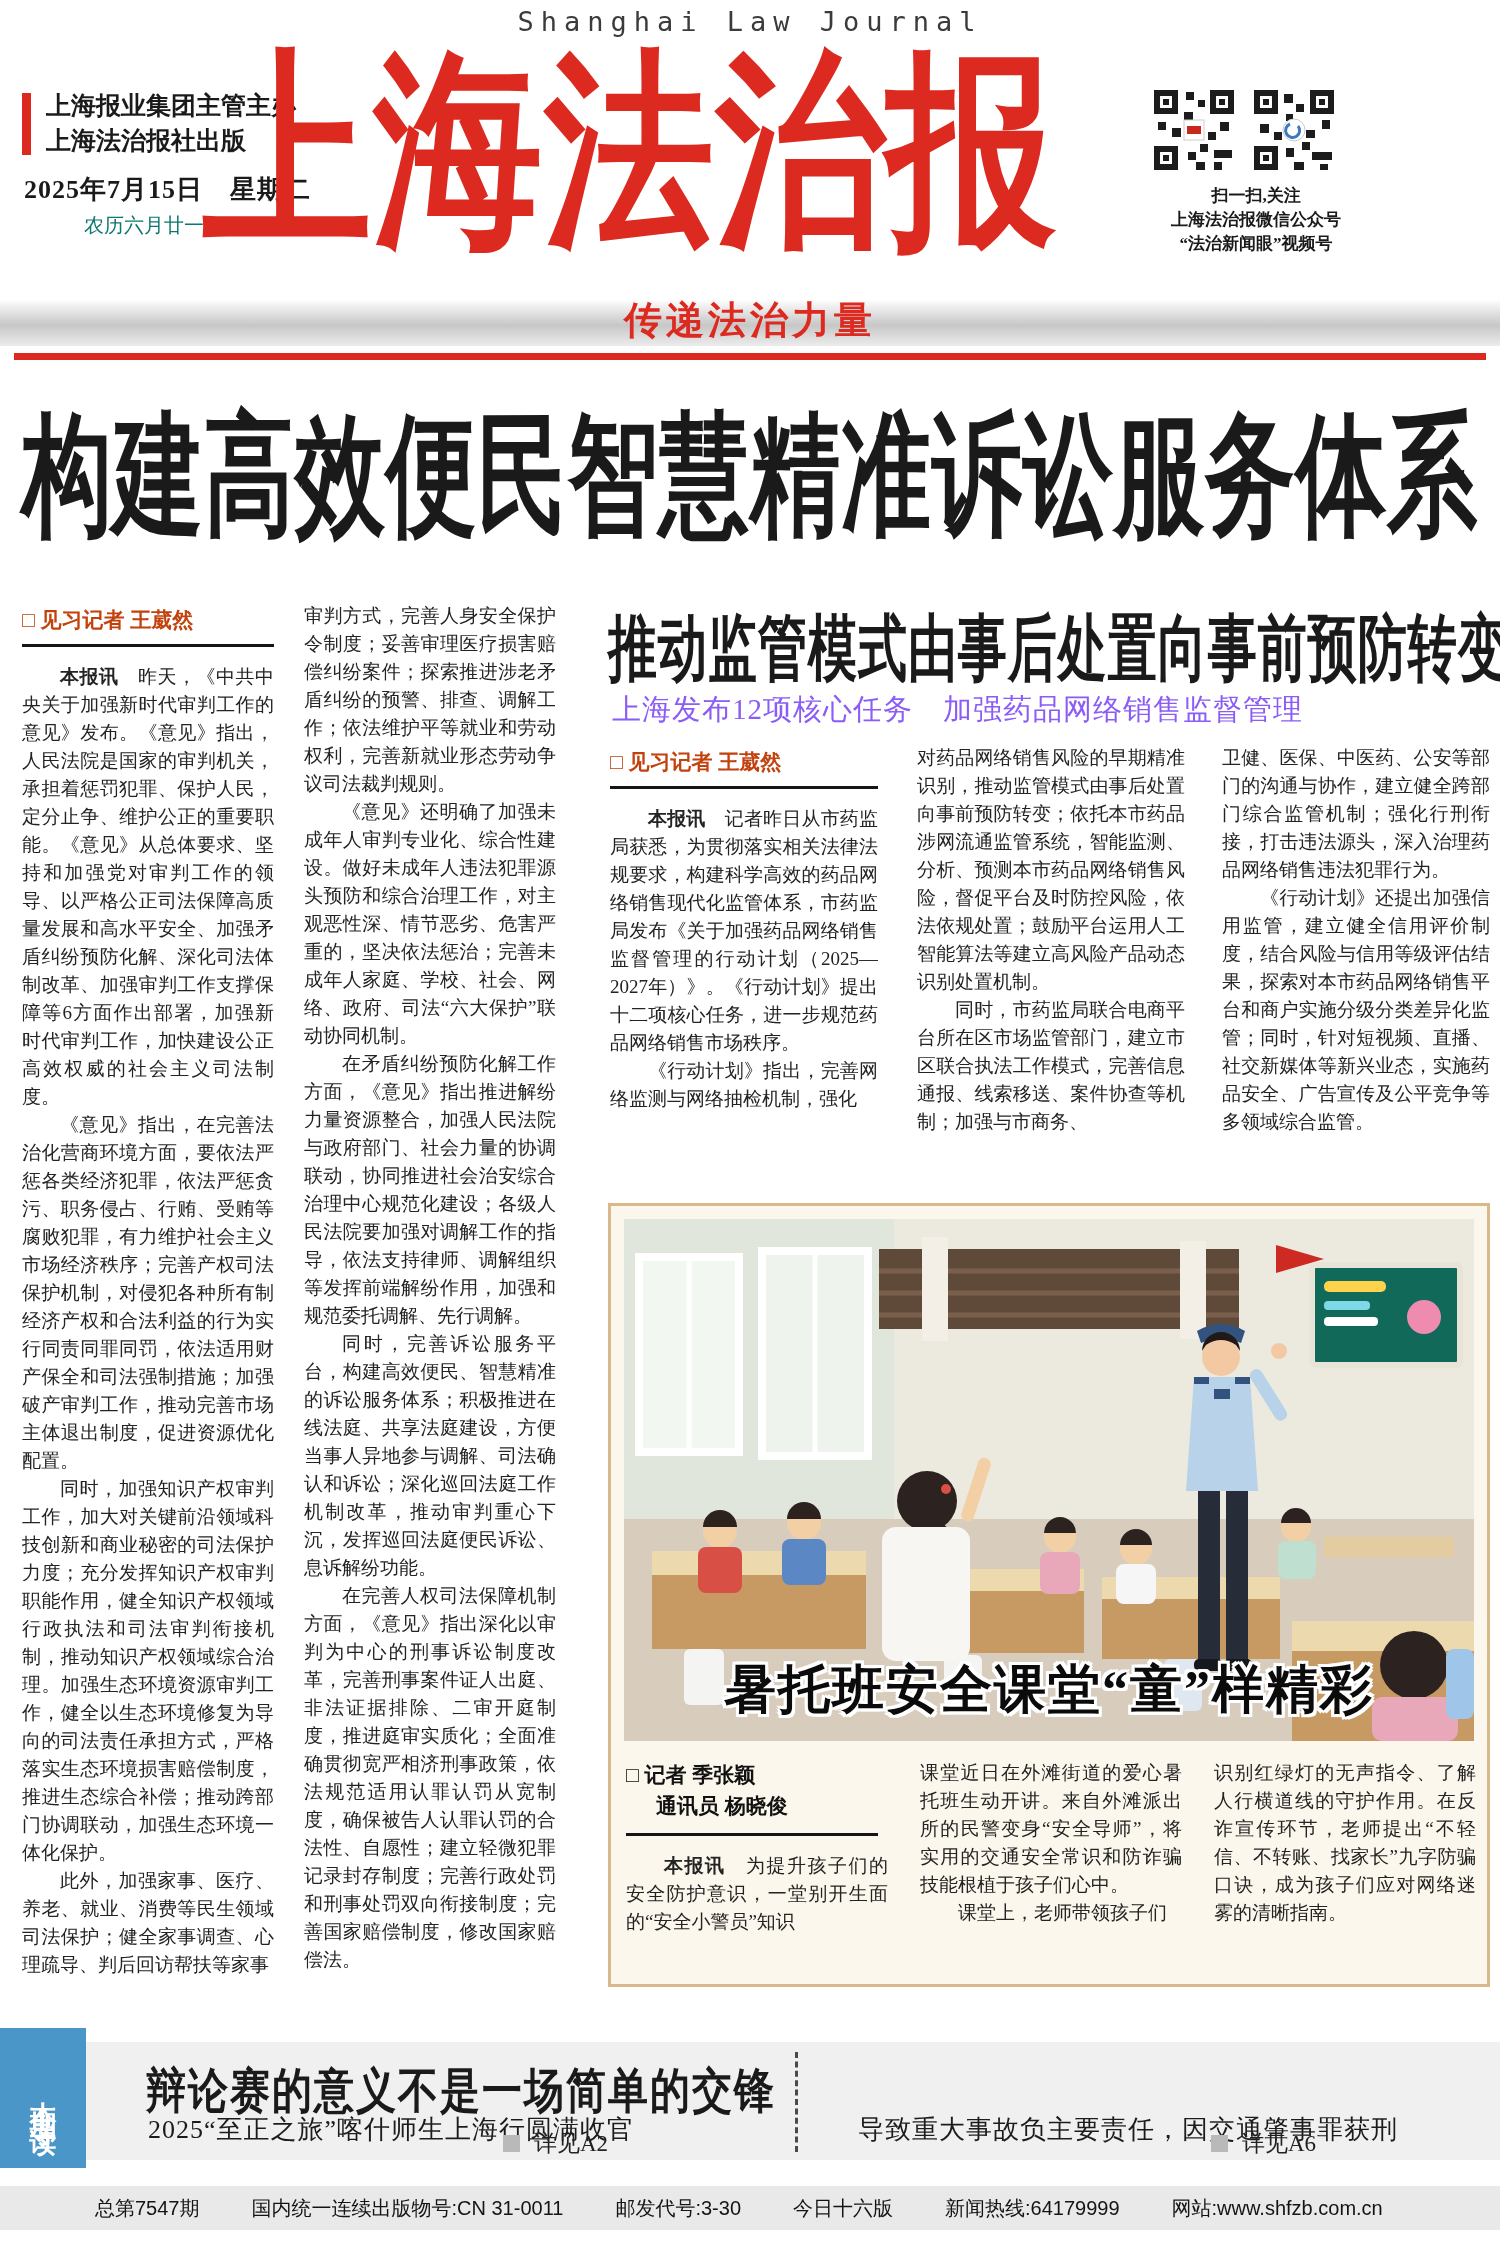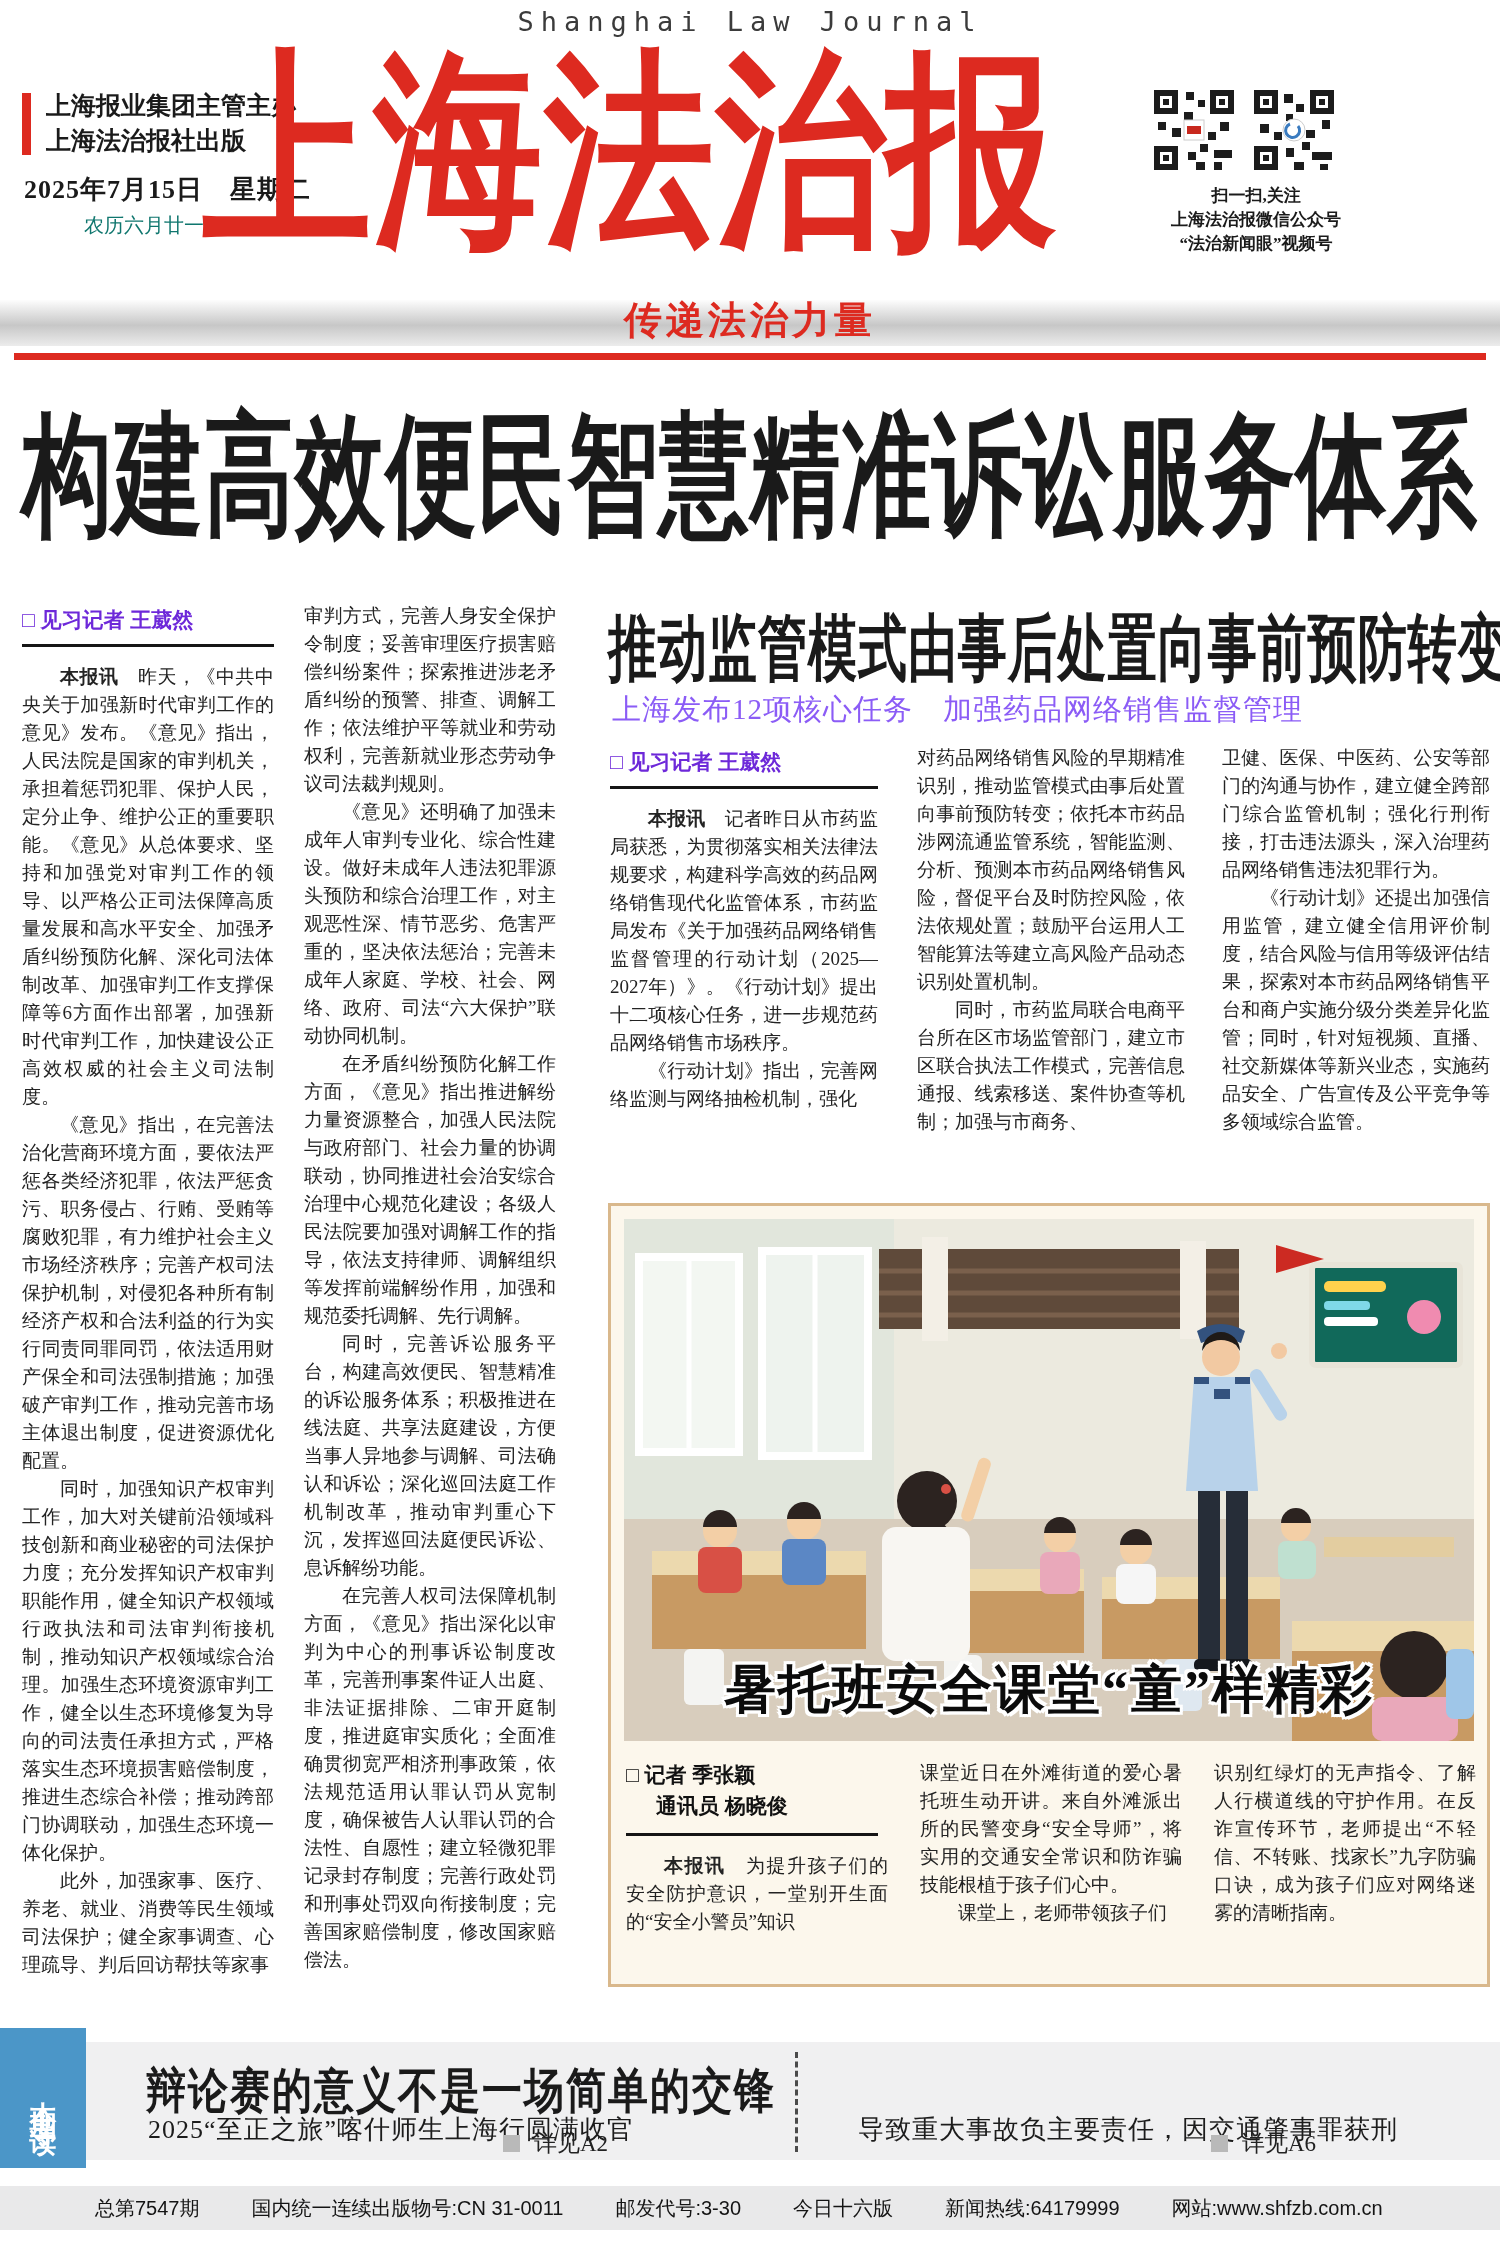--- a/index.html
+++ b/index.html
@@ -44,21 +44,21 @@
     transform:scale(1.0,1.48);transform-origin:center top;letter-spacing:1px;}
   .main-sub{position:absolute;top:524px;left:0;right:0;text-align:center;font-size:42px;
     color:#141414;letter-spacing:2px;}
 
   
   .col{position:absolute;font-size:19px;line-height:28px;text-align:justify;color:var(--body);overflow:hidden;}
   .para{margin:0;text-indent:2em;}
   .para.cont{text-indent:0;}
   .para strong{font-weight:bold;}
   .byline{font-family:"Liberation Sans",sans-serif;font-weight:bold;font-size:21px;
-    padding:4px 0 10px 0;color:#6d28d9;}
+    padding:4px 0 10px 0;color:#c2410c;}
   .byline-rule{height:3px;background:#151515;margin:0 0 16px 0;}
 
   #a1c1{left:22px; top:602px;width:252px;height:1392px;}
   #a1c2{left:304px;top:602px;width:252px;height:1392px;}
 
   .drug-headline{position:absolute;left:608px;top:600px;width:884px;}
   .drug-headline span{display:inline-block;font-size:50px;font-weight:900;white-space:nowrap;
     transform:scale(0.98,1.45);transform-origin:left top;letter-spacing:1px;}
   .drug-sub{position:absolute;left:612px;top:690px;font-size:29px;color:#8b5cf6;letter-spacing:1px;}
   #a2c1{left:610px; top:744px;width:268px;height:448px;}

